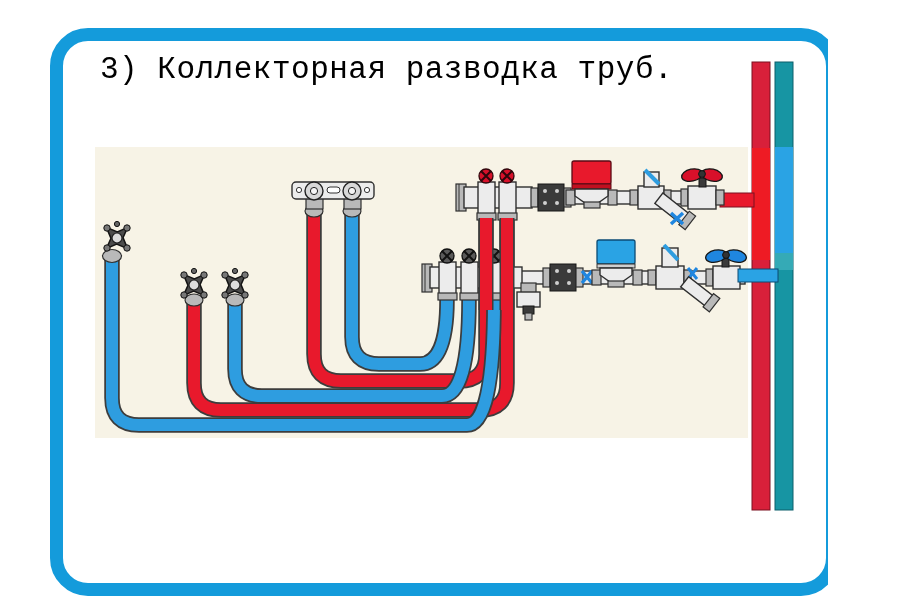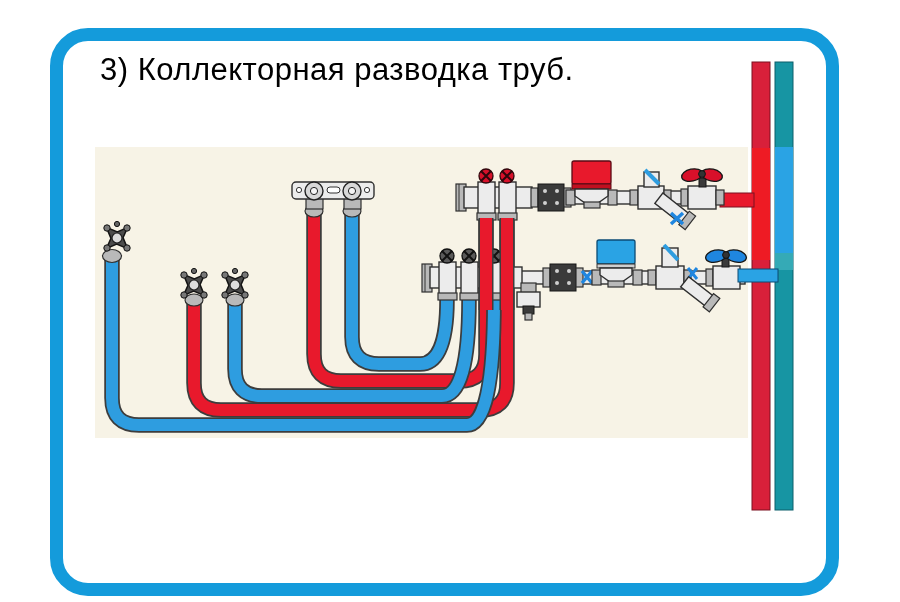--- a/index.html
+++ b/index.html
@@ -1,17 +1,17 @@
 <!DOCTYPE html>
 <html style="--frame: #149bdb; --dbg: #f7f3e6; --hot: #e8192c; --cold: #2e9de0; --hotR: #d8203a; --hotRb: #ee1b24; --tealR: #1795a3; --coldRb: #2aa3e4; --tealL: #35aab6; --hR: #d8102a; --hB: #1f86e0;"><head>
 <meta charset="utf-8">
 <style>
   html,body{margin:0;padding:0;background:#fff;}
-  .page{position:relative;width:900px;height:602px;background:#fff;overflow:hidden;
-        font-family:Liberation Sans, sans-serif;}
+  .page{position:relative;width:828px;height:602px;background:#fff;overflow:hidden;
+        font-family:Liberation Mono, monospace;}
   .frame{position:absolute;left:50px;top:28px;width:763px;height:542px;
          border:13px solid var(--frame);border-radius:38px;background:#fff;}
   .title{position:absolute;left:100px;top:52px;font-size:31px;color:#000;
          letter-spacing:.5px;white-space:nowrap;}
   svg{position:absolute;left:0;top:0;}
   .metal{fill:#ececec;stroke:#2f2f2f;stroke-width:1.4;}
   .dark{fill:#3a3a3a;stroke:#161616;stroke-width:1;}
   .collar{fill:#b9b9b9;stroke:#2f2f2f;stroke-width:1.2;}
   .outline{stroke:#3d3d3d;stroke-width:15.5;fill:none;}
   .hotpipe{stroke:var(--hot);stroke-width:12;fill:none;}

